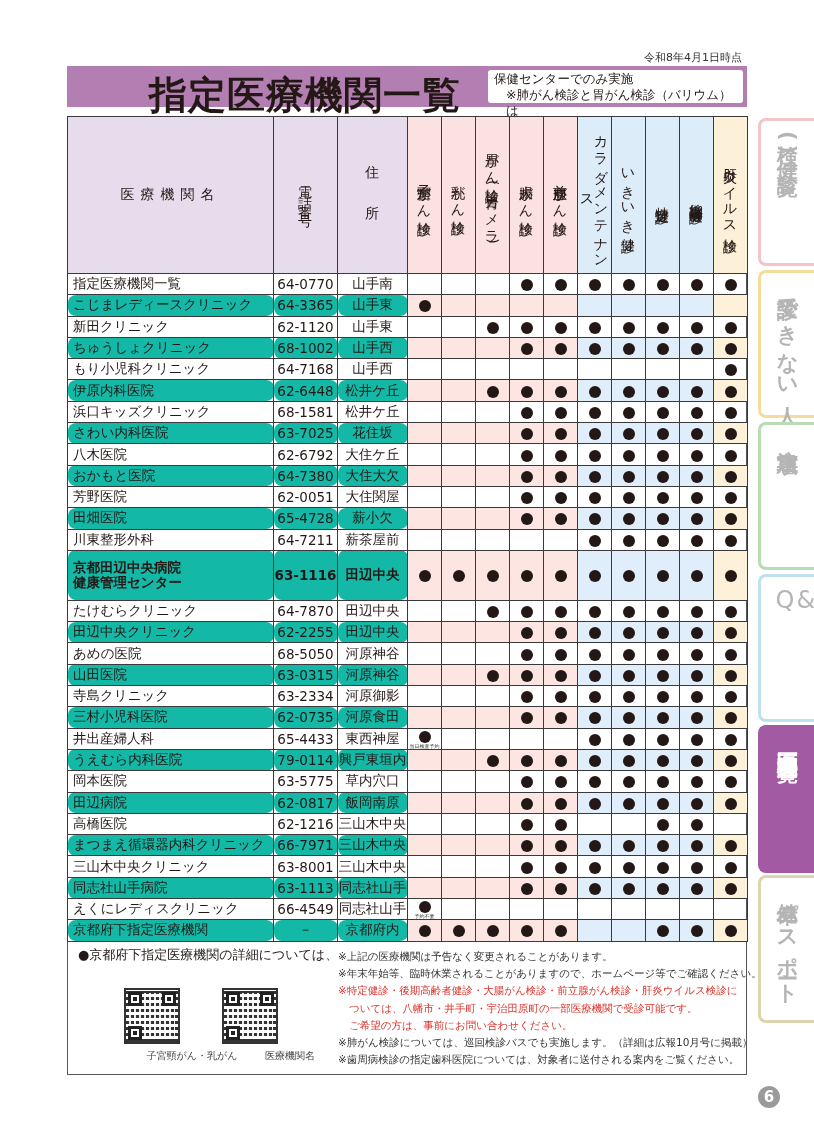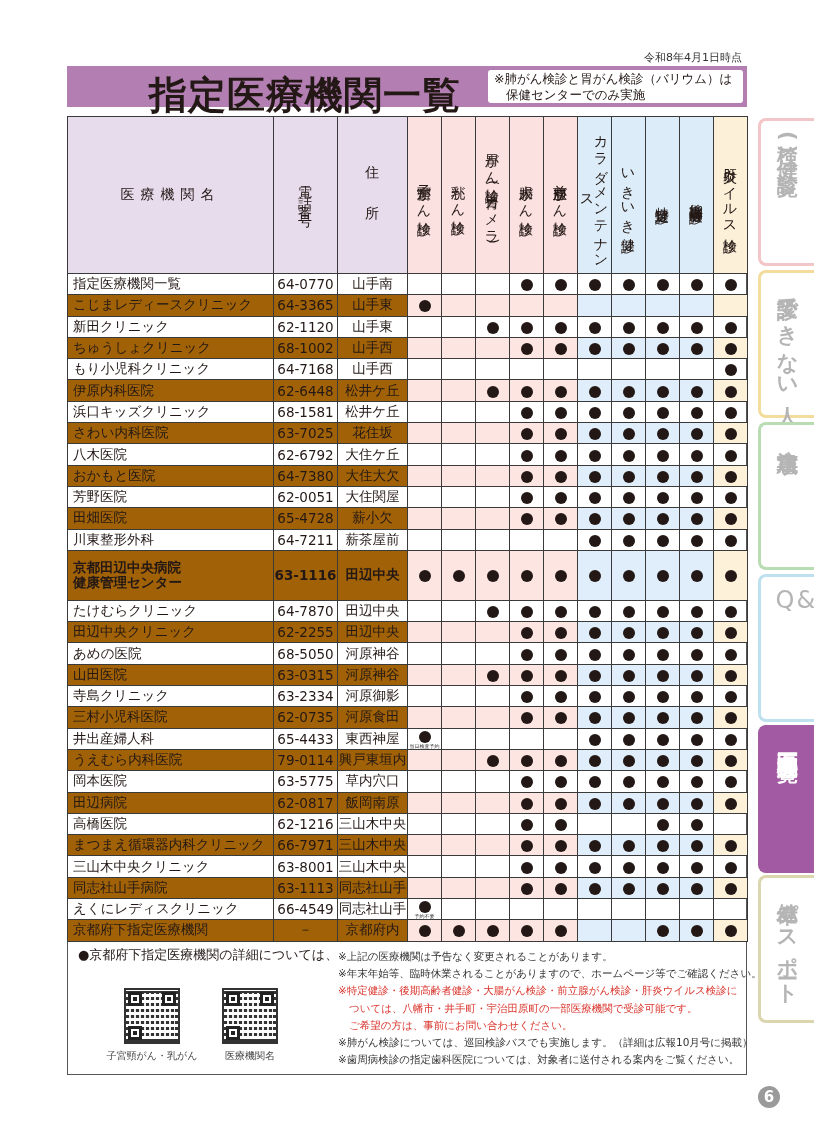--- a/index.html
+++ b/index.html
@@ -31,40 +31,40 @@
   th.yellow { background: #fdf0d8; }
 
   table.list td { height: 21.3px; font-size: 13.5px; white-space: nowrap; overflow: hidden; }
   td.name { padding-left: 5px; }
   td.tel { text-align: center; font-size: 12px; }
   td.addr { text-align: center; font-size: 12px; }
   td.c { text-align: center; position: relative; padding: 0; }
   tr.tall td { height: 50px; font-weight: bold; }
   tr.tall td.name { line-height: 15px; white-space: normal; }
 
-  tr.shade td.name, tr.shade td.tel, tr.shade td.addr { background: #a16207; }
+  tr.shade td.name, tr.shade td.tel, tr.shade td.addr { background: #14b8a6; border-radius: 8px; }
   tr.shade td.pink { background: #fde5e2; }
   tr.shade td.blue { background: #dfeefa; }
   tr.shade td.yellow { background: #fdf1da; }
 
   .dot { display: inline-block; width: 12px; height: 12px; border-radius: 50%; background: #231815; vertical-align: middle; }
   .dot-note { position: absolute; left: 0; right: 0; bottom: 0; font-size: 5px; line-height: 6px; text-align: center; color: #333; }
   td.c.has-note .dot { margin-top: -6px; }
 
   .footer-left { position: absolute; left: 78px; top: 945px; font-size: 13px; line-height: 19px; }
   .footer-left .l2 { padding-left: 14px; }
   .qr { position: absolute; top: 988px; width: 56px; height: 56px; border: 2px solid #333; background:
       repeating-linear-gradient(0deg, #333 0 3px, #fff 3px 6px),
       #fff; }
   .qr-inner { position: absolute; inset: 3px; background:
       repeating-linear-gradient(90deg, rgba(255,255,255,0.9) 0 2px, transparent 2px 5px); }
   .qr .corner { position: absolute; width: 14px; height: 14px; border: 3px solid #222; background: #fff; }
   .qr .corner::after { content: ""; position: absolute; left: 2px; top: 2px; width: 4px; height: 4px; background: #222; }
   .qr .tl { left: 2px; top: 2px; } .qr .tr { right: 2px; top: 2px; } .qr .bl { left: 2px; bottom: 2px; }
-  .qr-label { position: absolute; top: 1049px; font-size: 10px; color: #444; text-align: center; width: 100px; }
+  .qr-label { position: absolute; top: 1049px; font-size: 10px; color: #444; text-align: center; width: 100px; margin-left: 40px; }
 
   .notes { position: absolute; left: 338px; top: 948px; font-size: 10.5px; line-height: 17.2px; color: #333; }
   .notes .red { color: #d9342b; }
   .notes .indent { padding-left: 11px; }
 
   .side-tabs { position: absolute; left: 758px; top: 118px; width: 56px; }
   .tab { position: absolute; left: 0; width: 56px; border: 3px solid #ccc; border-right: none; border-radius: 8px 0 0 8px; background: #fff;
     color: #b5b5b5; font-size: 21px; font-weight: bold; display: flex; justify-content: center; padding-top: 8px; }
   .tab span { writing-mode: vertical-rl; letter-spacing: 2px; }
   .tab.t1 { top: 0; height: 148px; border-color: #f2c5c8; }
@@ -79,22 +79,22 @@
     font-size: 15px; font-weight: bold; text-align: center; line-height: 22px; }
 </style>
 </head>
 <body>
 
 <div class="asof">令和8年4月1日時点</div>
 
 <div class="title-bar">
   <div class="title">指定医療機関一覧</div>
   <div class="note">
+    <span>保健センターでのみ実施</span>
     <span>※肺がん検診と胃がん検診（バリウム）は</span>
-    <span>保健センターでのみ実施</span>
   </div>
 </div>
 
 <div class="frame"></div>
 
 <table class="list">
   <colgroup>
     <col style="width:206px">
       <col style="width:64px">
       <col style="width:70px">

